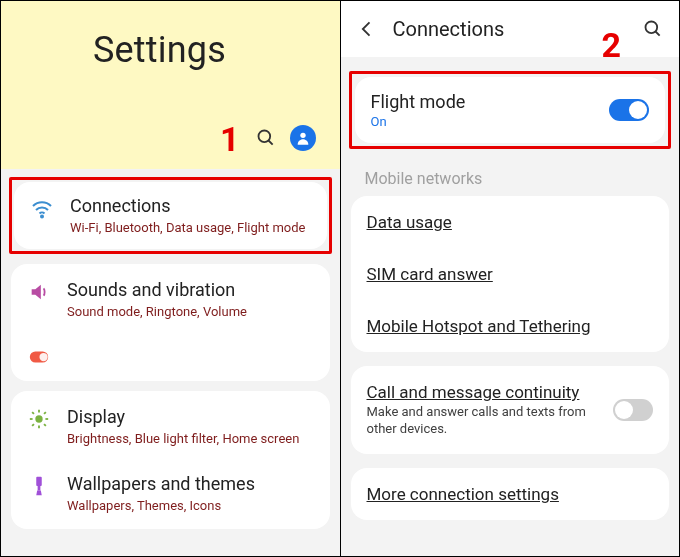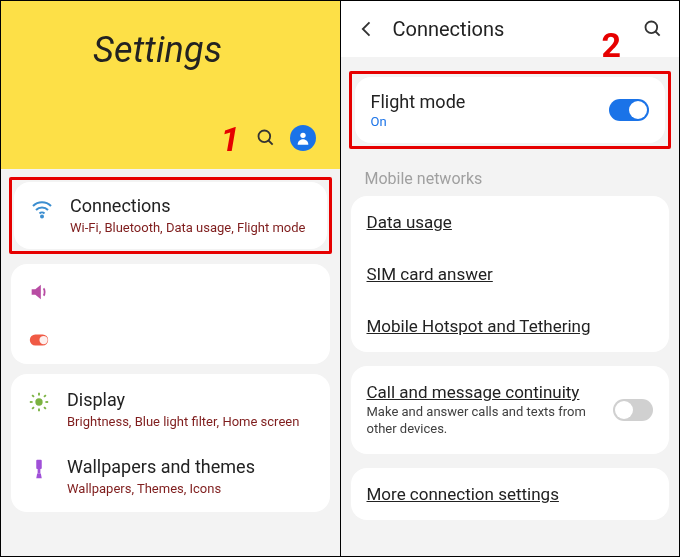--- a/index.html
+++ b/index.html
@@ -24,25 +24,24 @@
   .panel-left {
     width: 340px;
     border-right: 1px solid #000;
   }
   .panel-right {
     width: 339px;
   }
 
   
   .left-header {
-    background: #fde047;
+    background: #fef9c3;
     padding: 20px 18px 12px 18px;
     height: 168px;
     position: relative;
-    font-style: italic;
   }
   .left-title {
     font-size: 36px;
     font-weight: 400;
     color: #222;
     padding-left: 74px;
     padding-top: 8px;
     letter-spacing: 0.2px;
   }
   .left-header-icons {
@@ -268,20 +267,24 @@
       </div>
     </div>
 
     <div class="card">
       <div class="row">
         <div class="row-icon">
           <svg width="22" height="22" viewBox="0 0 24 24" fill="#b84ca3">
             <path d="M4 9v6h4l6 5V4l-6 5H4z"></path>
               <path d="M17 8c1.5 1.5 1.5 6.5 0 8" fill="none" stroke="#b84ca3" stroke-width="2"></path>
           </svg>
+        </div>
+        <div class="row-text">
+          <div class="row-title">Sounds and vibration</div>
+          <div class="row-sub">Sound mode, Ringtone, Volume</div>
         </div>
       </div>
       <div class="row">
         <div class="row-icon">
           <svg width="22" height="18" viewBox="0 0 24 18">
             <rect x="2" y="3" width="20" height="12" rx="6" fill="#f05a45"></rect>
             <circle cx="17" cy="9" r="4.5" fill="#fff" opacity="0.9"></circle>
           </svg>
         </div>
       </div>

